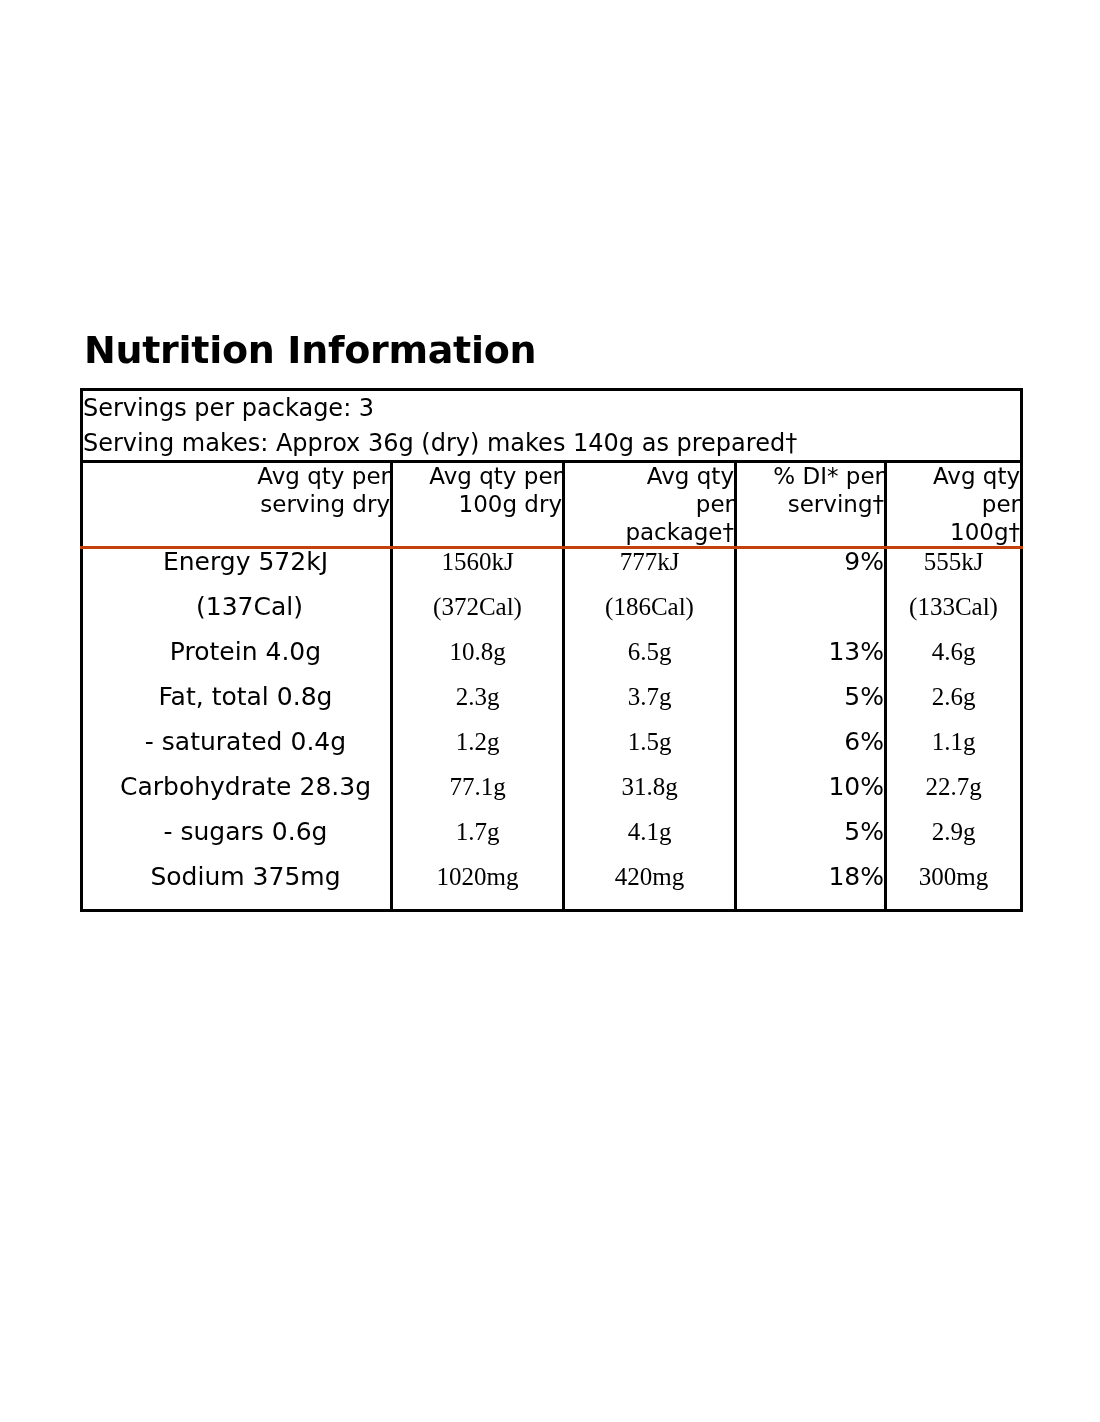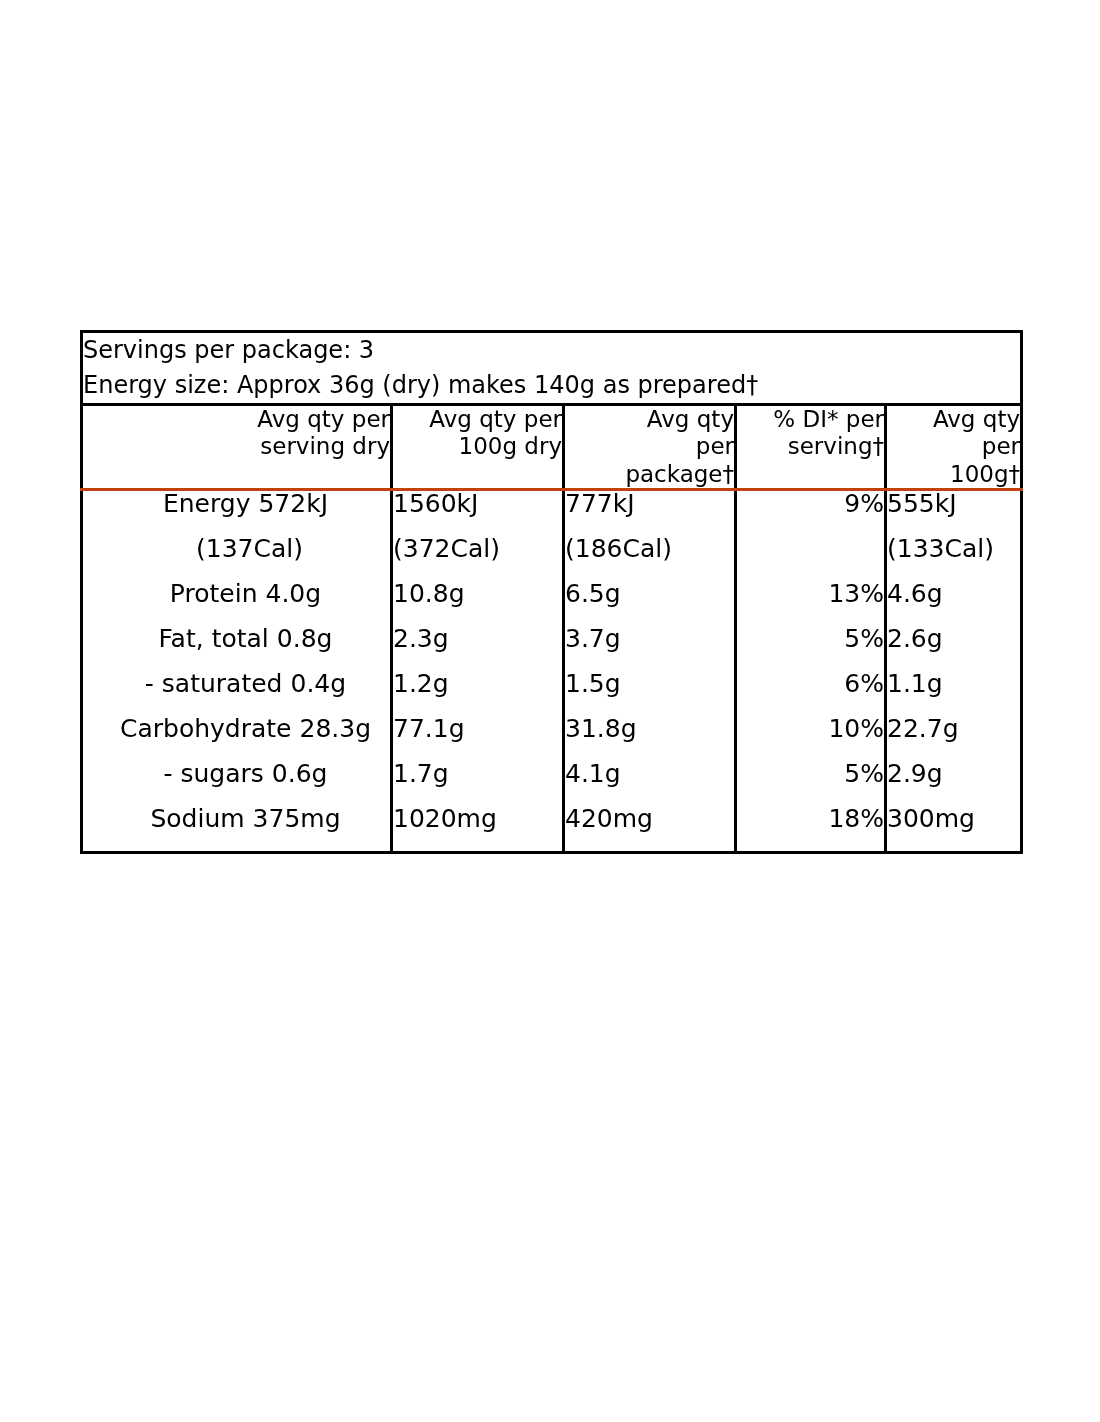--- a/index.html
+++ b/index.html
@@ -85,46 +85,48 @@
     white-space: nowrap;
   }
   .nutrient {
     text-align: left;
     padding-right: 8px;
   }
   .value {
     text-align: right;
   }
   .rightcol .row {
-    justify-content: flex-start;
+    justify-content: center;
+    font-family: Liberation Serif, serif;
   }
   .center .row {
     justify-content: flex-end;
   }
 </style>
 </head>
 <body>
 
 <div class="panel">
 
+  <div class="nip-title">Nutrition Information</div>
 
   <table class="nip">
     <colgroup>
       <col style="width:310px">
       <col style="width:172px">
       <col style="width:172px">
       <col style="width:150px">
       <col style="width:136px">
     </colgroup>
 
     <tbody>
         <tr>
       <td class="serving-cell" colspan="5">
         <div class="serving-line">Servings per package: 3</div>
-        <div class="serving-line">Energy size: Approx 36g (dry) makes 140g as prepared†</div>
+        <div class="serving-line">Serving makes: Approx 36g (dry) makes 140g as prepared†</div>
       </td>
     </tr>
 
     <tr>
       <td class="hdr">
         <span class="l1">Avg qty per</span>
         <span class="l2">serving dry</span>
       </td>
       <td class="hdr vline">
         <span class="l1">Avg qty per</span>

